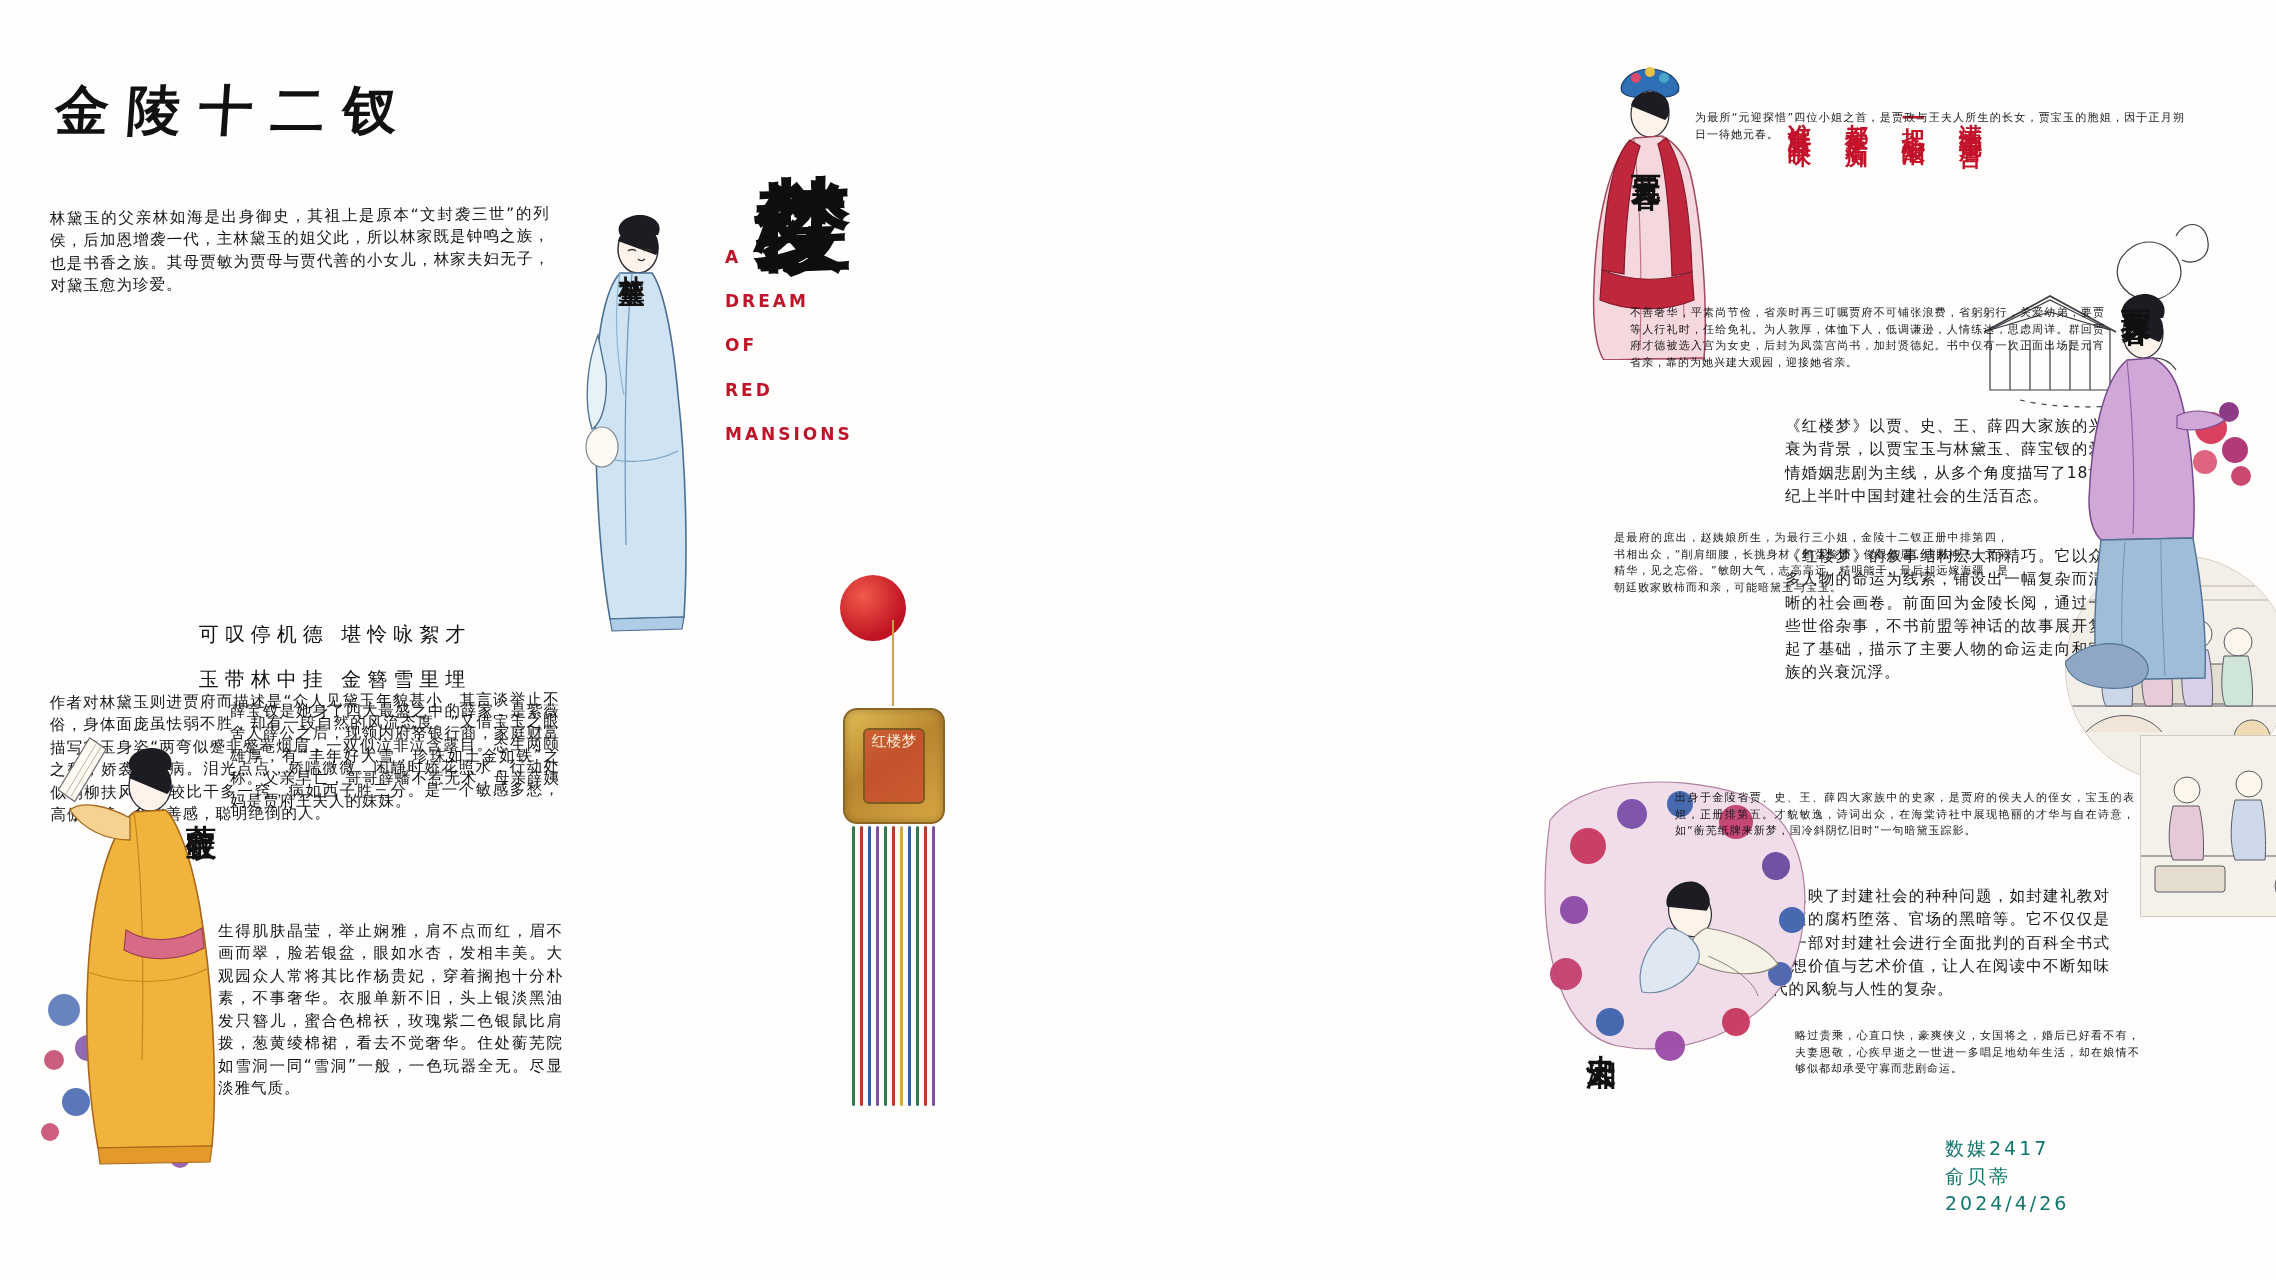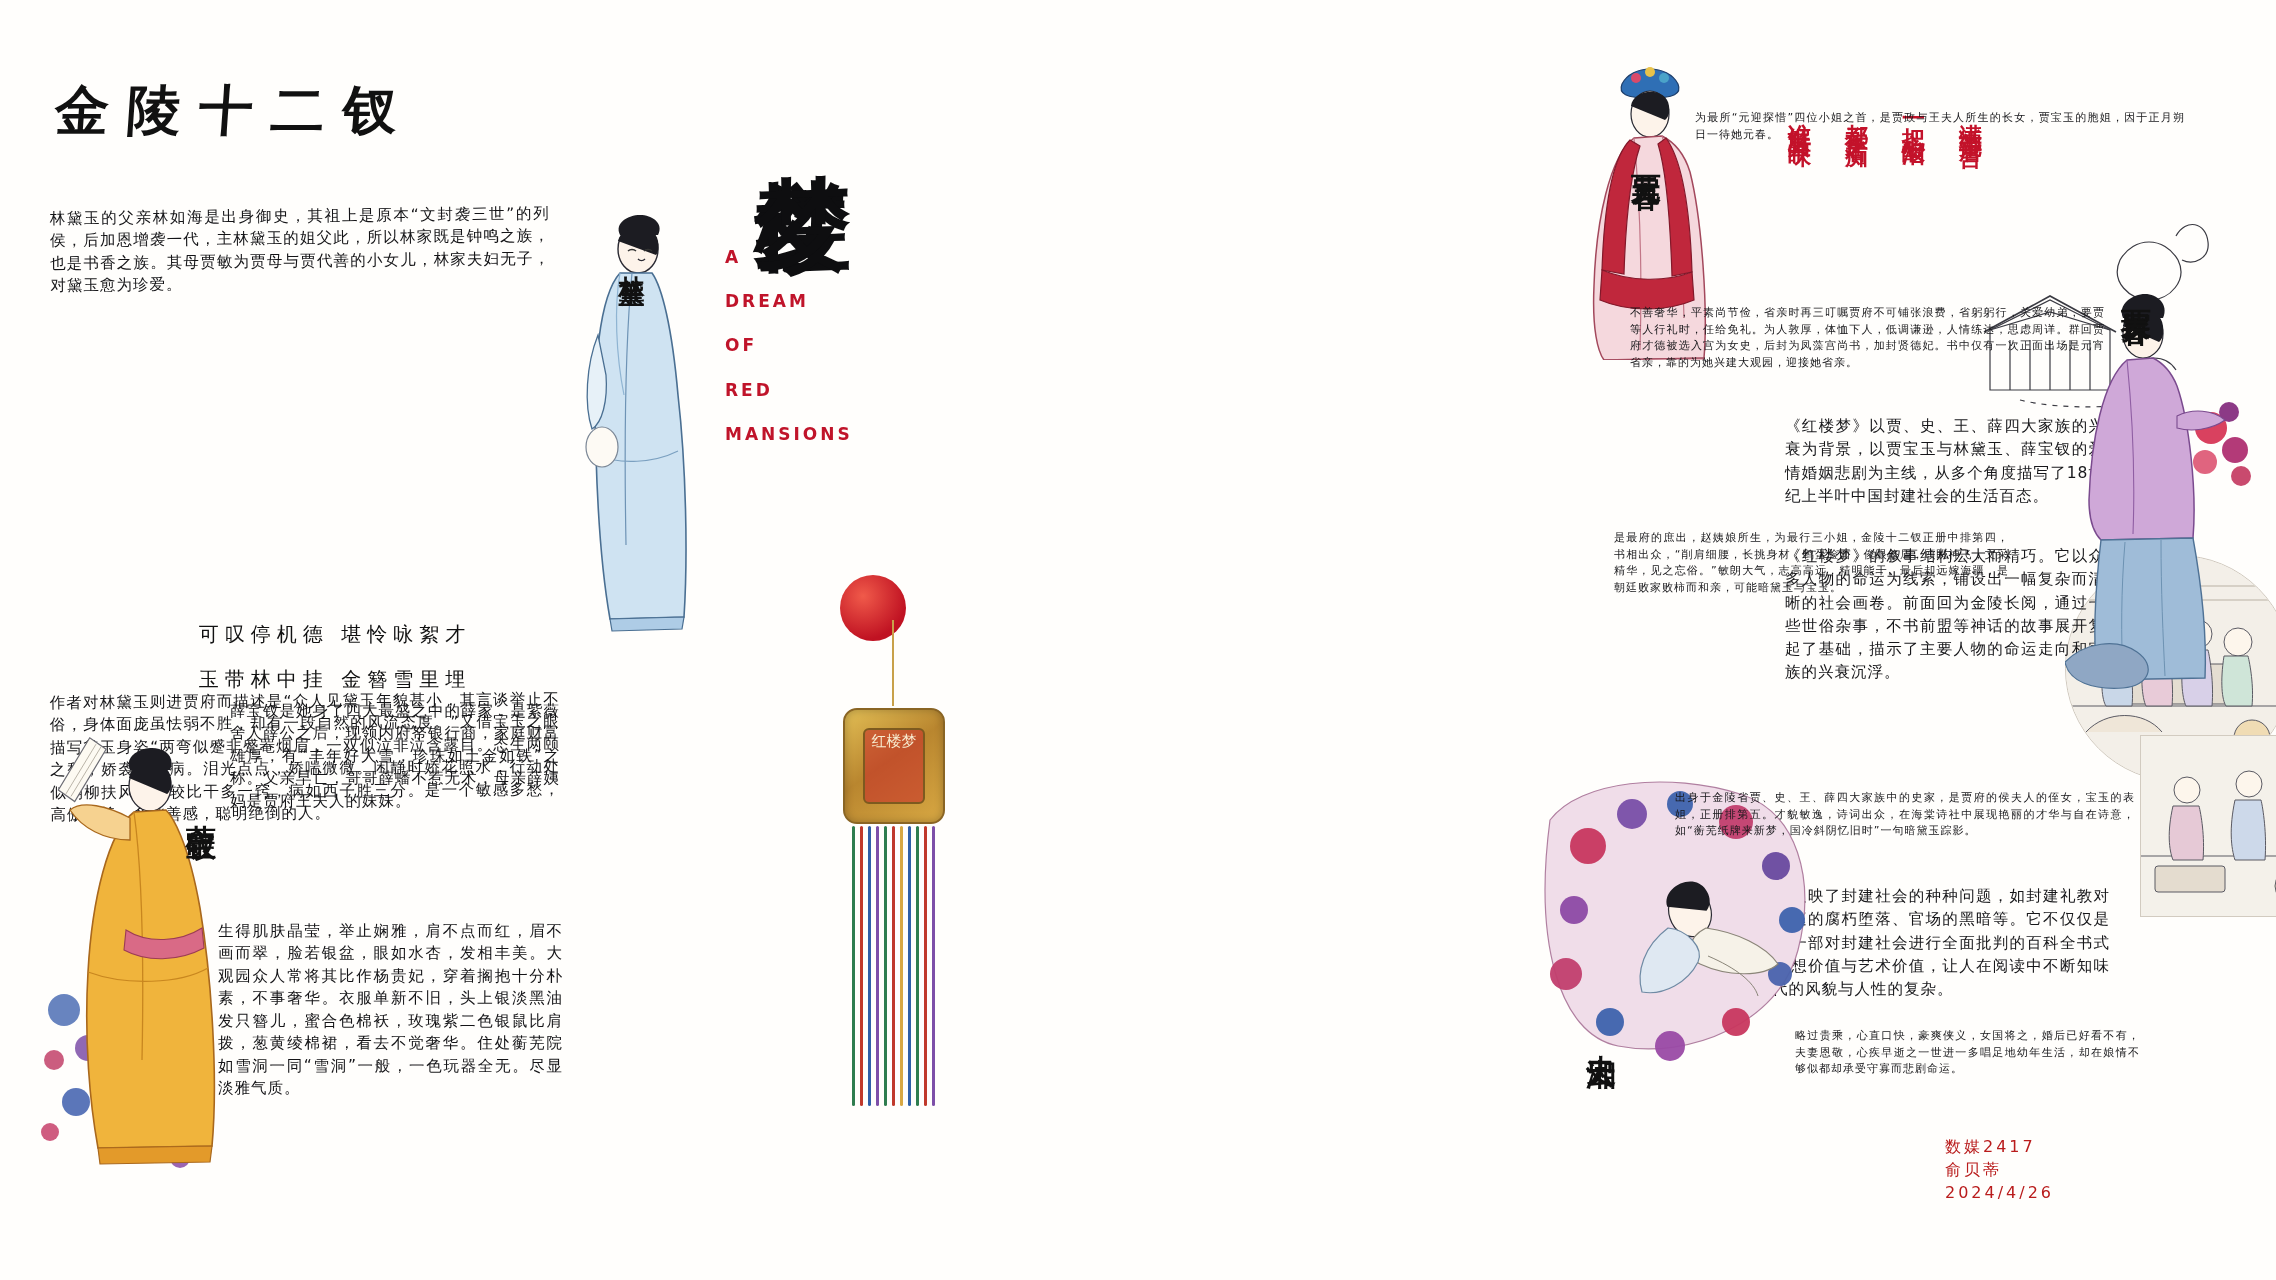--- a/index.html
+++ b/index.html
@@ -27,21 +27,21 @@
   .cn-logo{position:absolute;left:60px;top:105px;font-family:"DejaVu Serif",serif;font-weight:bold;font-size:96px;color:#0e0e10;line-height:0.92;letter-spacing:-4px;writing-mode:vertical-rl;text-orientation:upright;transform:skewY(-2deg);}
   .en-logo{position:absolute;left:25px;top:235px;color:#c0142a;font-family:"DejaVu Sans",sans-serif;font-weight:bold;font-size:17px;letter-spacing:3px;line-height:2.6;}
   .en-logo span{display:block;}
   .red-dot{position:absolute;left:140px;top:575px;width:66px;height:66px;border-radius:50%;background:radial-gradient(circle at 35% 32%, #f05a4a, #c01222 70%);}
   .poem-red{position:absolute;left:1085px;top:105px;display:flex;flex-direction:row-reverse;gap:26px;color:#c3122a;font-family:"DejaVu Sans",sans-serif;font-weight:bold;font-size:23px;letter-spacing:5px;}
   .poem-red div{writing-mode:vertical-rl;text-orientation:upright;}
   .mid-para{position:absolute;font-size:15.5px;letter-spacing:1px;line-height:1.5;text-align:justify;}
   .mid-p1{left:1085px;top:415px;width:320px;}
   .mid-p2{left:1085px;top:545px;width:320px;}
   .mid-p4{left:940px;top:885px;width:470px;}
-  .signature{position:absolute;left:1245px;top:1135px;font-family:"DejaVu Sans",sans-serif;font-size:16px;letter-spacing:3px;color:#b91c1c;}
+  .signature{position:absolute;left:1245px;top:1135px;font-family:"DejaVu Sans",sans-serif;font-size:19px;letter-spacing:3px;color:#0f766e;}
 
   
   .knot{position:absolute;left:110px;top:700px;width:170px;height:420px;}
   .knot .cord{position:absolute;left:82px;top:-80px;width:2px;height:86px;background:#c8a14a;}
   .knot .medal{position:absolute;left:33px;top:8px;width:98px;height:112px;border-radius:14px;
     background:linear-gradient(145deg,#e2be55,#b9862f 45%,#d8a843);border:2px solid #8a6524;
     box-shadow:inset 0 0 8px rgba(0,0,0,.25);}
   .knot .medal .inner{position:absolute;left:18px;top:18px;right:18px;bottom:18px;border:2px solid #7d5a1f;border-radius:6px;background:rgba(200,40,40,.55);}
   .knot .medal .ch{position:absolute;left:0;right:0;top:22px;text-align:center;color:#f7ecd0;font-size:15px;font-family:"DejaVu Sans",sans-serif;line-height:1.25;}
   .knot .strands{position:absolute;left:40px;top:126px;width:90px;height:280px;}

